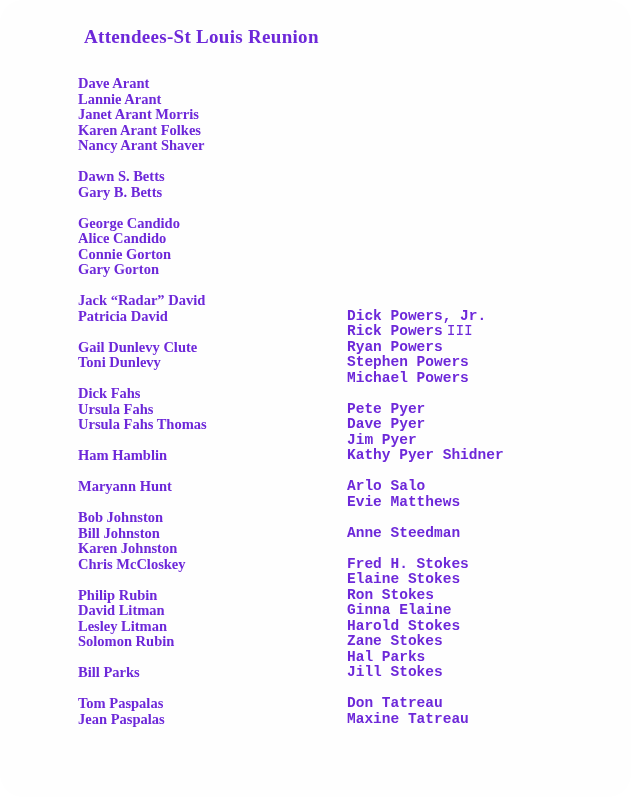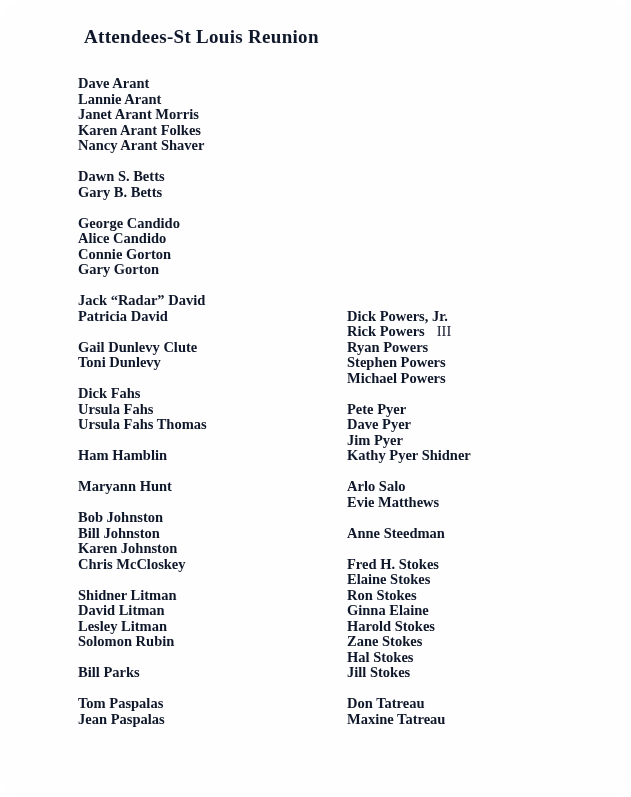--- a/index.html
+++ b/index.html
@@ -5,21 +5,21 @@
   html, body {
     margin: 0;
     padding: 0;
     background: #ffffff;
   }
   .page {
     position: relative;
     width: 631px;
     height: 797px;
     background: #fefefe;
-    color: #0f172a;
+    color: #6d28d9;
     font-family: "Liberation Serif", "DejaVu Serif", serif;
     overflow: hidden;
     border-radius: 23px;
   }
   .title {
     position: absolute;
     left: 84px;
     top: 26px;
     margin: 0;
     font-size: 19px;
@@ -31,34 +31,34 @@
     position: absolute;
     left: 78px;
     top: 76px;
     display: flex;
     align-items: flex-end;
   }
   .col {
     display: block;
   }
   .col[data-col="0"] { width: 269px; }
-  .col[data-col="1"] { width: 240px; }
+  .col[data-col="1"] { width: 240px; font-family: Liberation Mono, monospace; }
   .group {
     margin: 0 0 15.5px 0;
   }
   .group:last-child { margin-bottom: 0; }
   .name {
     font-size: 14.5px;
     line-height: 15.5px;
     font-weight: bold;
     white-space: nowrap;
   }
   .suffix {
     font-weight: normal;
-    margin-left: 12px;
+    margin-left: 4px;
   }
 </style>
 </head>
 <body>
 
 <div class="page">
   <h1 class="title">Attendees-St Louis Reunion</h1>
   <div class="columns">
     <div class="col" data-col="0">
         <div class="group">
@@ -97,21 +97,21 @@
         <div class="group">
           <div class="name">Maryann Hunt</div>
         </div>
         <div class="group">
           <div class="name">Bob Johnston</div>
           <div class="name">Bill Johnston</div>
           <div class="name">Karen Johnston</div>
           <div class="name">Chris McCloskey</div>
         </div>
         <div class="group">
-          <div class="name">Shidner Litman</div>
+          <div class="name">Philip Rubin</div>
           <div class="name">David Litman</div>
           <div class="name">Lesley Litman</div>
           <div class="name">Solomon Rubin</div>
         </div>
         <div class="group">
           <div class="name">Bill Parks</div>
         </div>
         <div class="group">
           <div class="name">Tom Paspalas</div>
           <div class="name">Jean Paspalas</div>
@@ -138,21 +138,21 @@
         <div class="group">
           <div class="name">Anne Steedman</div>
         </div>
         <div class="group">
           <div class="name">Fred H. Stokes</div>
           <div class="name">Elaine Stokes</div>
           <div class="name">Ron Stokes</div>
           <div class="name">Ginna Elaine</div>
           <div class="name">Harold Stokes</div>
           <div class="name">Zane Stokes</div>
-          <div class="name">Hal Stokes</div>
+          <div class="name">Hal Parks</div>
           <div class="name">Jill Stokes</div>
         </div>
         <div class="group">
           <div class="name">Don Tatreau</div>
           <div class="name">Maxine Tatreau</div>
         </div>
       </div>
   </div>
 </div>
 

